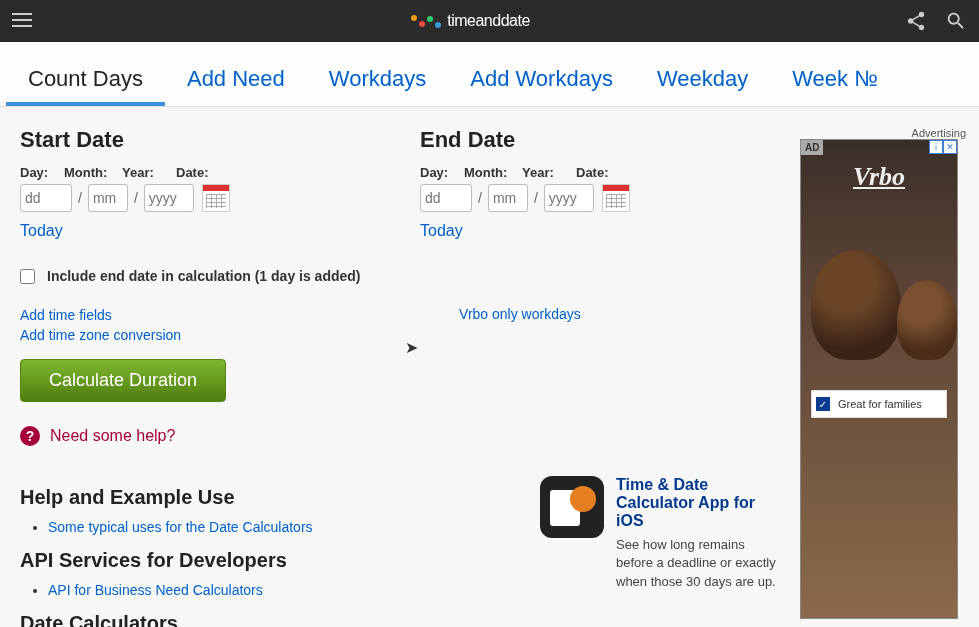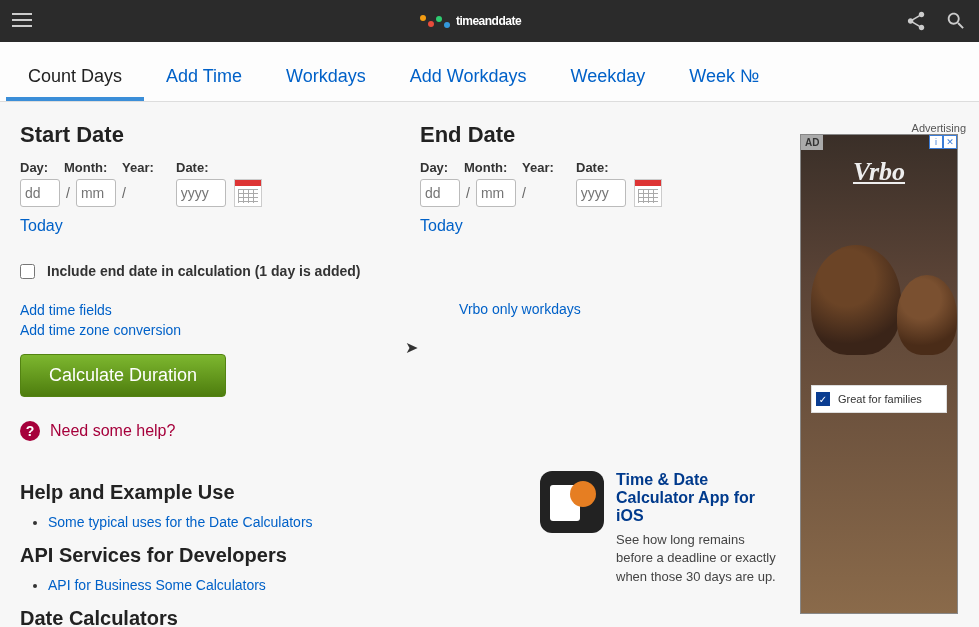--- a/index.html
+++ b/index.html
@@ -9,45 +9,45 @@
 .header { background: #2b2b2b; height: 42px; display: flex; align-items: center; padding: 0 12px; }
 .menu-icon { width: 24px; height: 24px; cursor: pointer; }
 .menu-icon span { display: block; width: 20px; height: 2px; background: #ccc; margin: 4px 0; }
 .logo-wrap { flex: 1; display: flex; justify-content: center; align-items: center; gap: 6px; }
 .logo-dots { display: flex; gap: 2px; }
 .logo-dots span { width: 6px; height: 6px; border-radius: 50%; display: inline-block; }
 .logo-dots span:nth-child(1){ background:#f39c12; transform: translateY(-3px); }
 .logo-dots span:nth-child(2){ background:#e74c3c; transform: translateY(3px); }
 .logo-dots span:nth-child(3){ background:#2ecc71; transform: translateY(-2px); }
 .logo-dots span:nth-child(4){ background:#3498db; transform: translateY(4px); }
-.logo-text { color: #fff; font-weight: bold; font-size: 12px; letter-spacing: -0.5px; }
+.logo-text { color: #fff; font-weight: normal; font-size: 16px; letter-spacing: -0.5px; }
 .head-icons { display: flex; gap: 18px; align-items: center; }
 .head-icons svg { width: 22px; height: 22px; fill: #ccc; cursor: pointer; }
 
 
 .tabs { display: flex; gap: 0; border-bottom: 1px solid #ddd; background: #fdfdfd; padding: 18px 0 0 6px; }
-.tab { padding: 6px 22px 10px; color: #0061c8; font-size: 18px; cursor: pointer; }
+.tab { padding: 6px 22px 10px; color: #0061c8; font-size: 22px; cursor: pointer; }
 .tab.active { color: #222; font-weight: 500; border-bottom: 4px solid #3b8ed8; }
 
 
 .main { display: flex; padding: 20px 0 0 20px; gap: 20px; }
 .left-col { flex: 1; }
 .forms-row { display: flex; gap: 40px; }
 .form-block { flex: 0 0 360px; }
 .form-block h2 { font-size: 22px; font-weight: bold; margin-bottom: 12px; color: #222; }
 .labels-row { display: flex; gap: 0; font-size: 13px; font-weight: bold; margin-bottom: 4px; }
 .labels-row span:nth-child(1){ width: 44px; }
 .labels-row span:nth-child(2){ width: 58px; }
 .labels-row span:nth-child(3){ width: 54px; }
 .labels-row span:nth-child(4){ }
 .inputs-row { display: flex; align-items: center; gap: 4px; }
 .inputs-row input { border: 1px solid #bbb; border-radius: 3px; padding: 5px 4px; font-size: 14px; color: #888; text-align: left; }
-.inp-dd { width: 40px; }
+.inp-dd { width: 52px; }
 .inp-mm { width: 40px; }
-.inp-yy { width: 50px; margin-left: 44px; }
+.inp-yy { width: 50px; }
 .sl { color: #666; padding: 0 2px; }
 .cal-icon { width: 28px; height: 28px; border: 1px solid #ccc; display: inline-block; position: relative; background: #fff; margin-left: 4px; cursor: pointer; }
 .cal-icon::before { content:''; position:absolute; top:0; left:0; right:0; height:6px; background:#d33; }
 .cal-icon::after { content:''; position:absolute; top:9px; left:3px; right:3px; bottom:3px;
  background: repeating-linear-gradient(#aaa, #aaa 1px, transparent 1px, transparent 4px),
              repeating-linear-gradient(90deg, #aaa, #aaa 1px, transparent 1px, transparent 5px); }
 .today-link { color: #0061c8; font-size: 16px; margin-top: 10px; display: inline-block; cursor: pointer; }
 
 .chk-row { margin-top: 28px; display: flex; align-items: center; gap: 12px; font-weight: bold; font-size: 14px; }
 .chk-row input { width: 15px; height: 15px; }
@@ -113,21 +113,21 @@
         <path d="M18 16c-.8 0-1.5.3-2 .8l-7-4.1c.1-.2.1-.5.1-.7s0-.5-.1-.7l7-4.1c.5.5 1.2.8 2 .8 1.7 0 3-1.3 3-3s-1.3-3-3-3-3 1.3-3 3c0 .2 0 .5.1.7l-7 4.1c-.5-.5-1.2-.8-2-.8-1.7 0-3 1.3-3 3s1.3 3 3 3c.8 0 1.5-.3 2-.8l7 4.1c-.1.2-.1.5-.1.7 0 1.7 1.3 3 3 3s3-1.3 3-3-1.3-3-3-3z"></path>
       </svg>
     <svg viewBox="0 0 24 24">
         <path d="M15.5 14h-.8l-.3-.3c1-1.1 1.6-2.6 1.6-4.2C16 5.9 13.1 3 9.5 3S3 5.9 3 9.5 5.9 16 9.5 16c1.6 0 3.1-.6 4.2-1.6l.3.3v.8l5 5 1.5-1.5-5-5zm-6 0C7 14 5 12 5 9.5S7 5 9.5 5 14 7 14 9.5 12 14 9.5 14z"></path>
       </svg>
   </div>
 </div>
 
 <div class="tabs">
   <div class="tab active">Count Days</div>
-  <div class="tab">Add Time</div>
+  <div class="tab">Add Need</div>
   <div class="tab">Workdays</div>
   <div class="tab">Add Workdays</div>
   <div class="tab">Weekday</div>
   <div class="tab">Week №</div>
 </div>
 
 <div class="main">
 <div class="left-col">
 
 <div class="forms-row">
@@ -193,21 +193,21 @@
 </div>
 
 <div class="content-row">
   <div class="help-col">
     <h3>Help and Example Use</h3>
     <ul>
             <li><a>Some typical uses for the Date Calculators</a></li>
           </ul>
     <h3>API Services for Developers</h3>
     <ul>
-            <li><a>API for Business Some Calculators</a></li>
+            <li><a>API for Business Need Calculators</a></li>
           </ul>
     <h3>Date Calculators</h3>
   </div>
   <div class="app-col">
     <div class="app-icon"></div>
     <div>
       <h4>Time &amp; Date Calculator App for iOS</h4>
       <p>See how long remains before a deadline or exactly when those 30 days are up.</p>
     </div>
   </div>

